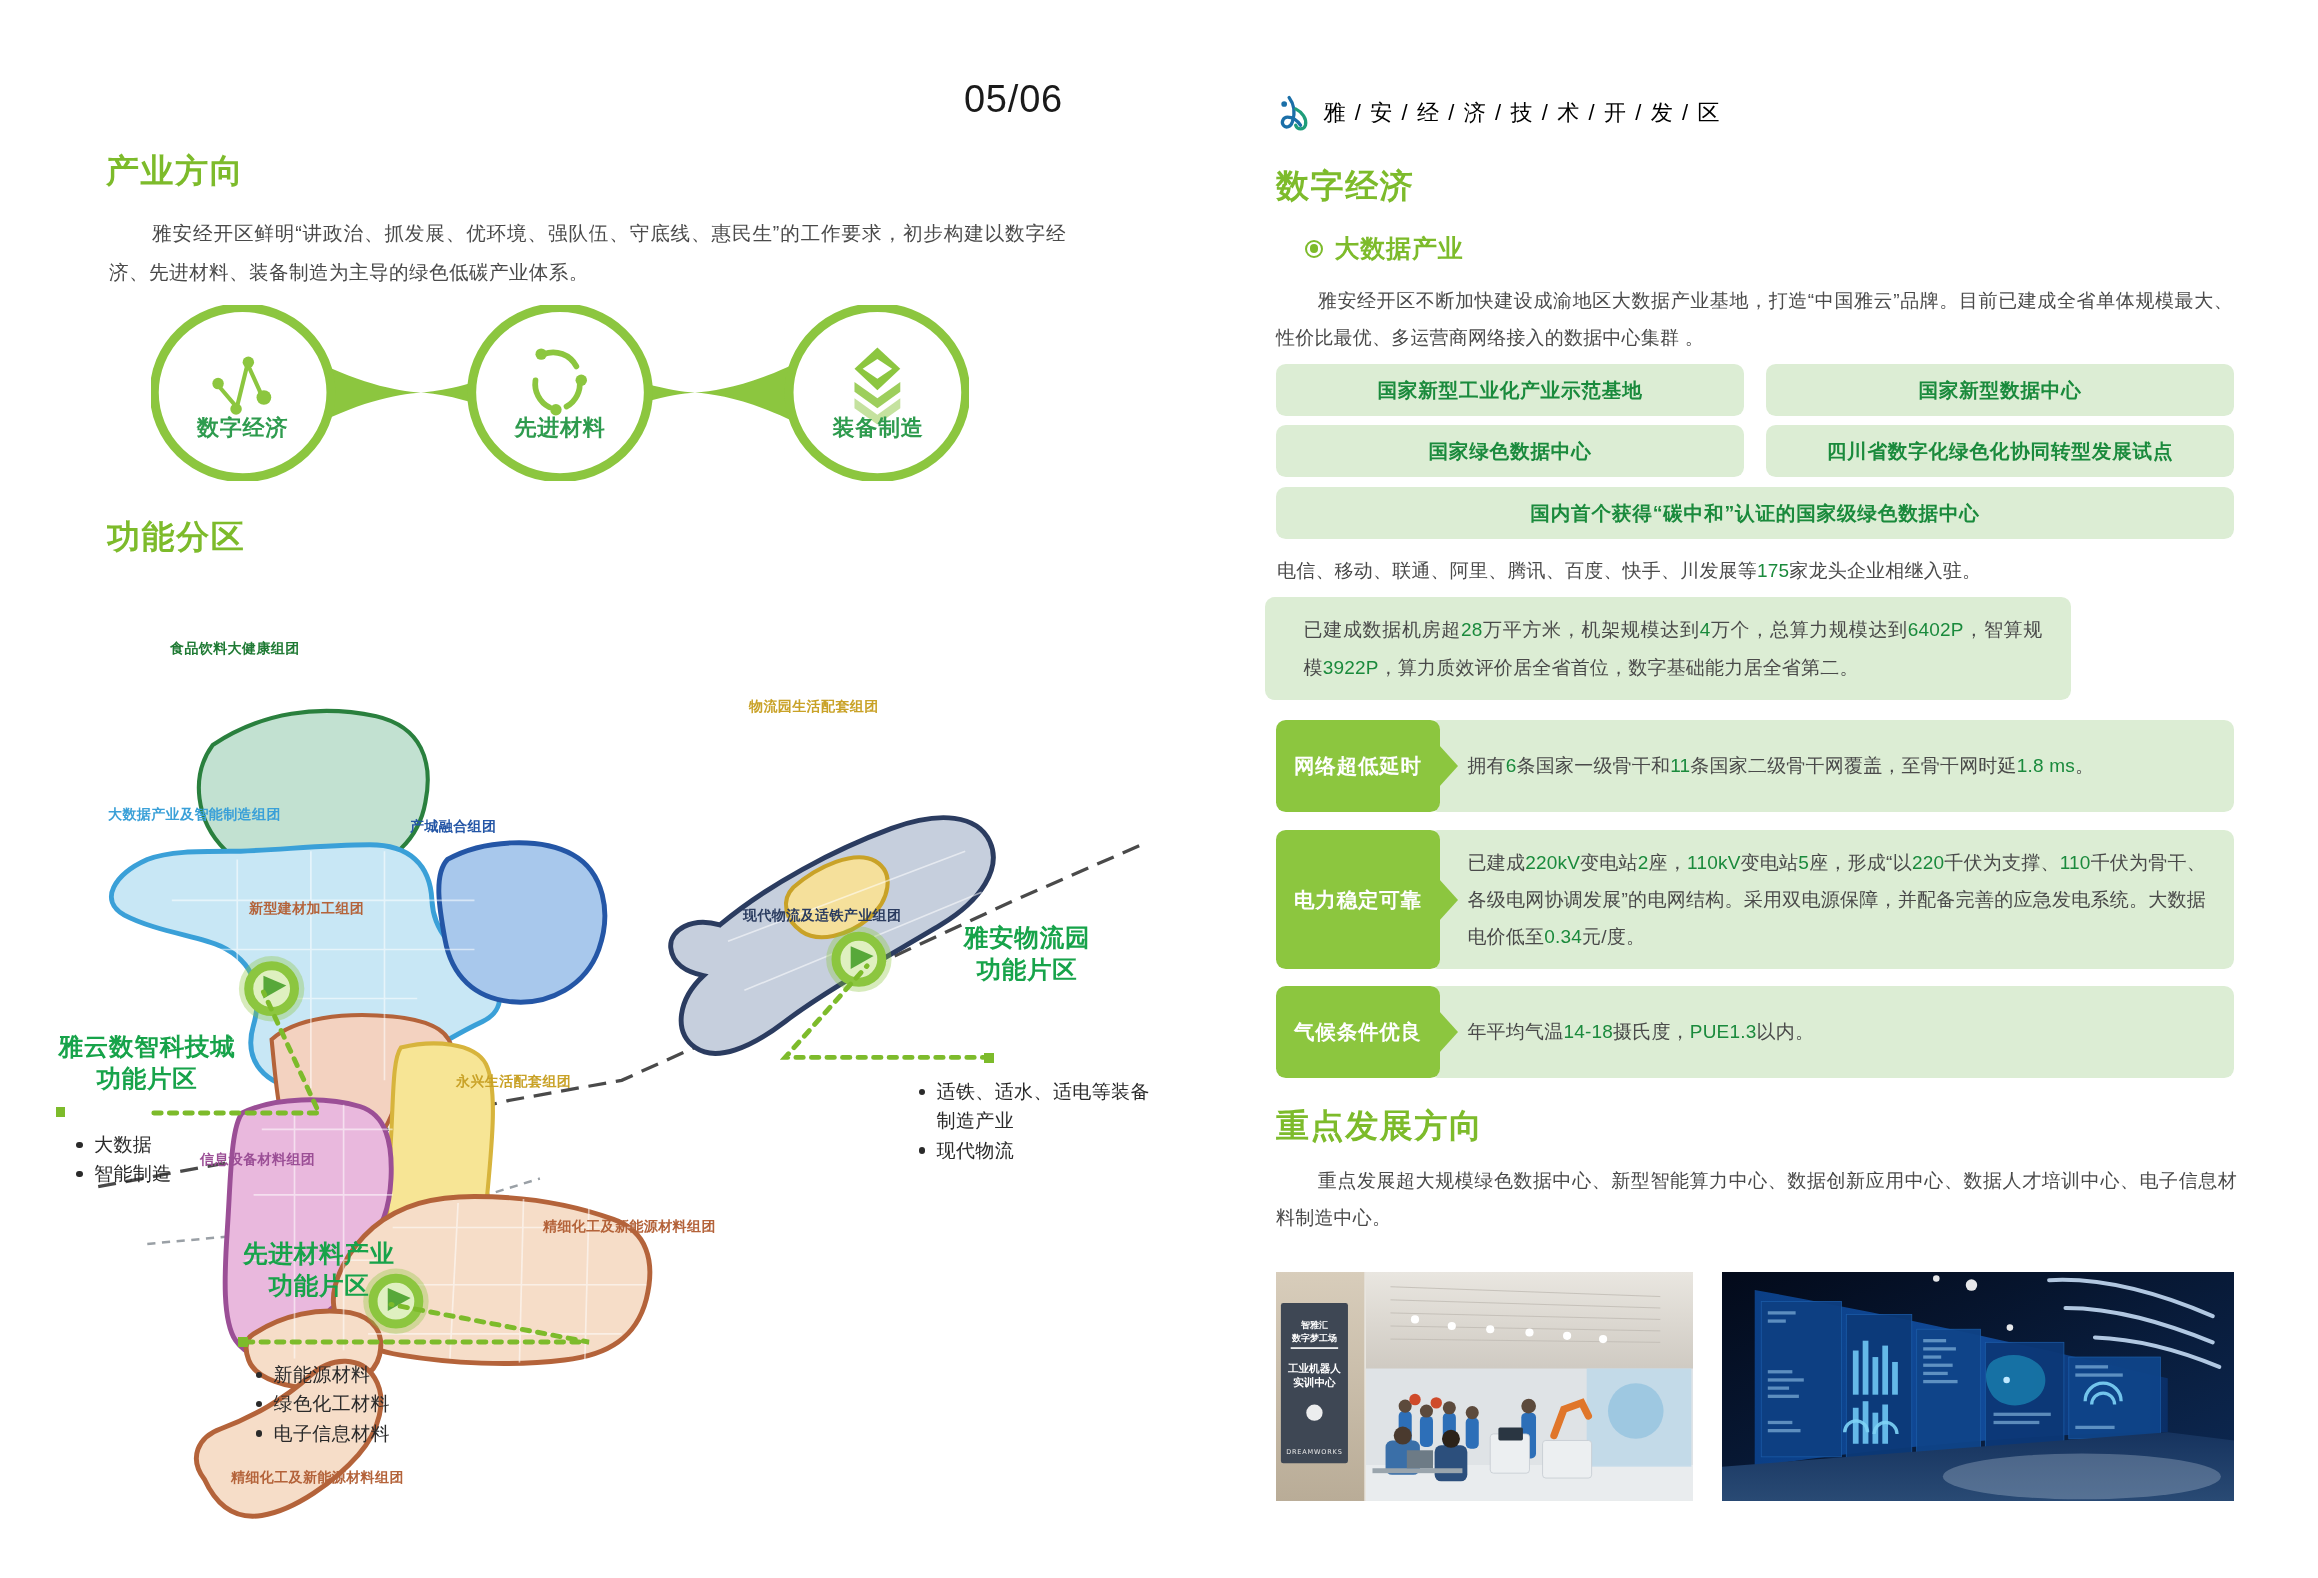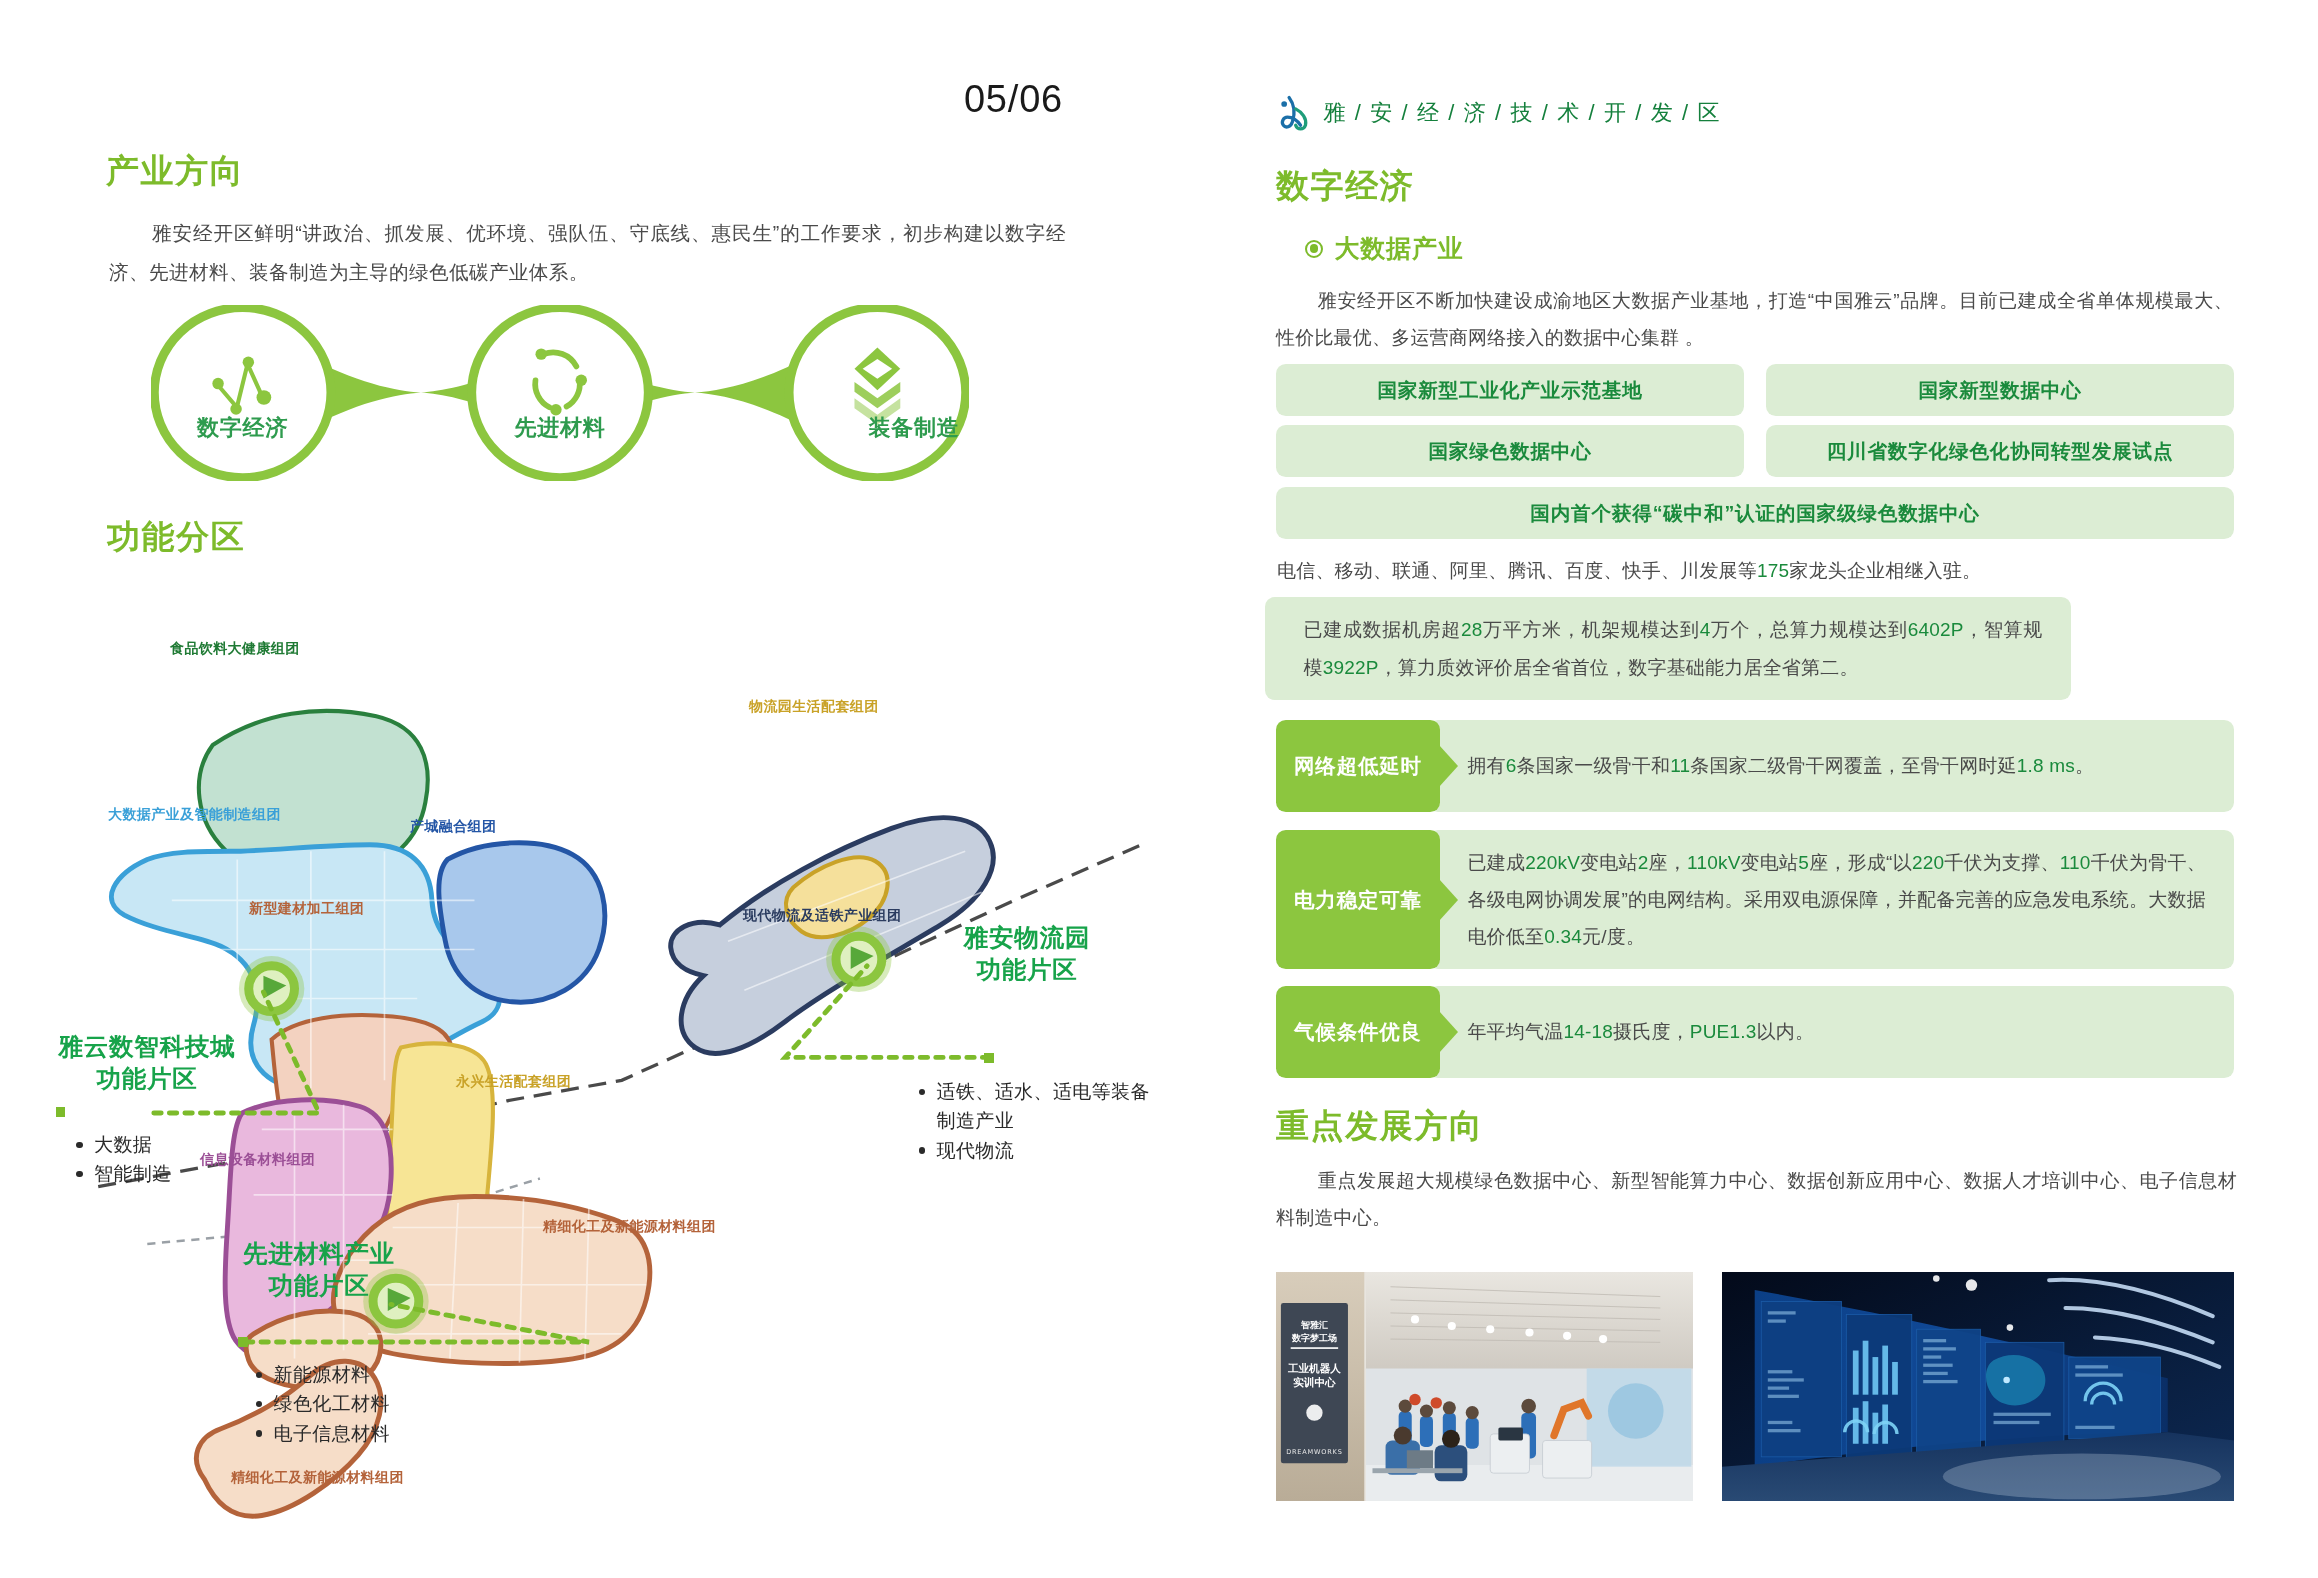--- a/index.html
+++ b/index.html
@@ -52,21 +52,21 @@
   }
   .zone-bullets li { list-style:none; position:relative; padding-left:24.5px; }
   .zone-bullets li:before {
     content:""; position:absolute; left:6.5px; top:11.5px;
     width:6.5px; height:6.5px; border-radius:50%; background:#2a2a2a;
   }
   .dotsq { position:absolute; width:9.8px; height:9.8px; background:#7dbb2b; }
 
   
   .brandbar { position:absolute; left:86px; top:94px; display:flex; align-items:center; gap:11.5px;}
-  .brand-text { font-size:22px; color:#15803d; letter-spacing:1.6px; }
+  .brand-text { font-size:22px; color:#000000; letter-spacing:1.6px; }
   .rp-title { position:absolute; left:86px; top:164px; font-size:33px; font-weight:bold; color:#7dbb2b; letter-spacing:1.6px;}
 
   .sub-head { position:absolute; left:115px; top:232px; display:flex; align-items:center; gap:11.5px;}
   .sub-head .dot-ring {
     width:18px; height:18px; border-radius:50%; border:2.5px solid #7dbb2b;
     display:flex; align-items:center; justify-content:center;
   }
   .sub-head .dot-ring i { width:8.2px; height:8.2px; border-radius:50%; background:#7dbb2b; display:block;}
   .sub-head-txt { font-size:25px; font-weight:bold; color:#7dbb2b; letter-spacing:0.8px;}
 
@@ -156,21 +156,21 @@
 
         <g>
           <path d="M888 52 L 916 78 L 888 104 L 860 78 Z" fill="#8cc63f"></path>
           <path d="M888 66 L 906 78 L 888 90 L 870 78 Z" fill="#fff"></path>
           <path d="M860 94 L 888 114 L 916 94 L 916 106 L 888 126 L 860 106 Z" fill="#8cc63f" opacity="0.85"></path>
           <path d="M860 114 L 888 134 L 916 114 L 916 126 L 888 146 L 860 126 Z" fill="#8cc63f" opacity="0.5"></path>
         </g>
       </svg>
       <div class="circ-label" style="left:1.6px; top:108px;">数字经济</div>
       <div class="circ-label" style="left:319px; top:108px;">先进材料</div>
-      <div class="circ-label" style="left:673px; top:108px;">装备制造</div>
+      <div class="circ-label" style="left:637px; top:108px;">装备制造</div>
     </div>
 
     <div style="position:absolute;left:107px;top:515px;">
       <div class="sec-title">功能分区</div>
     </div>
 
     <div class="map-wrap">
       <svg width="1129" height="867" viewBox="0 0 1380 1060">
 
         <path d="M60 650 L 330 600 L 560 545 L 700 520 L 900 430 L 1180 300 L 1340 230" fill="none" stroke="#4a4a4a" stroke-width="4" stroke-dasharray="22 12"></path>

